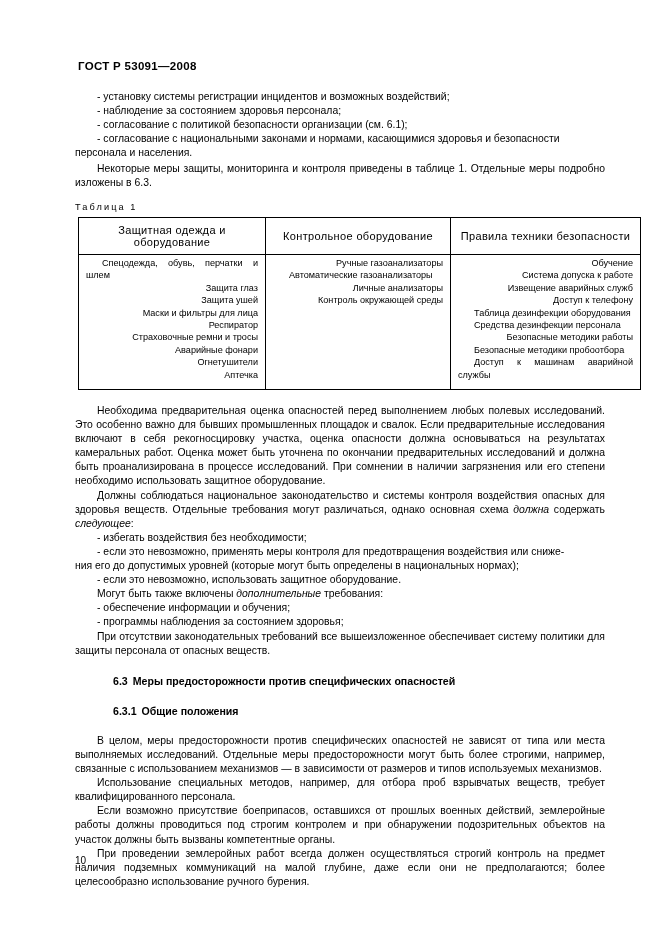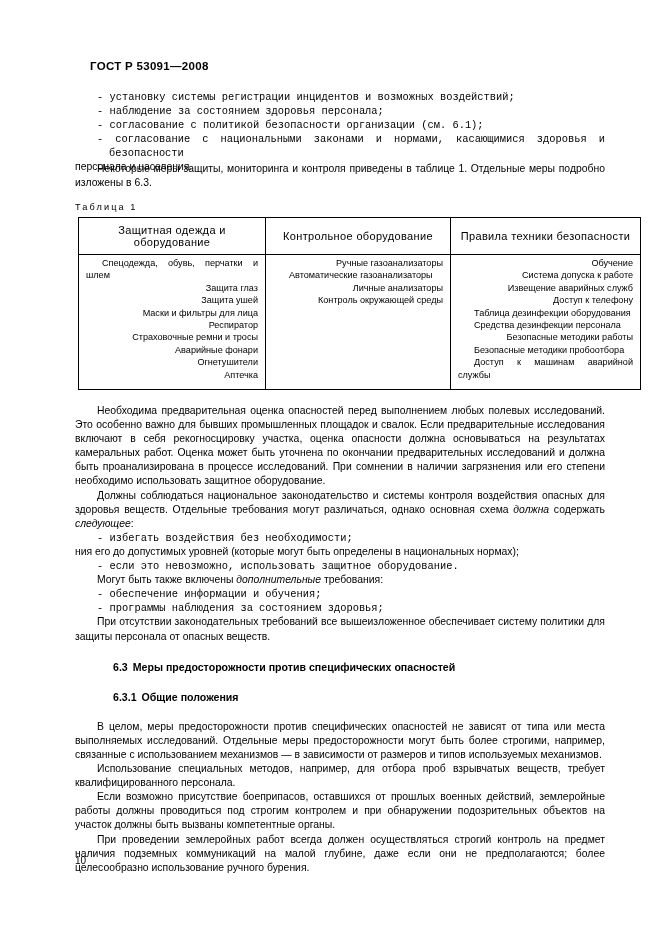--- a/index.html
+++ b/index.html
@@ -15,21 +15,21 @@
     position: relative;
     width: 661px;
     height: 936px;
     background: #ffffff;
     overflow: hidden;
   }
 
   
   .doc-header {
     position: absolute;
-    left: 90px;
+    left: 78px;
     top: 60px;
     font-size: 11.5px;
     font-weight: bold;
     letter-spacing: 0.3px;
   }
 
   
   .body-block {
     position: absolute;
     left: 75px;
@@ -42,21 +42,20 @@
   .para {
     margin: 0;
     text-indent: 22px;
     text-align: justify;
   }
   .dash {
     margin: 0;
     padding-left: 34px;
     text-indent: -12px;
     text-align: justify;
-    font-family: Liberation Mono, monospace;
   }
   .hang {
     margin: 0;
     text-indent: 0;
     text-align: justify;
   }
   .it { font-style: italic; }
   .heading {
     margin: 16px;
     font-weight: bold;
@@ -193,20 +192,21 @@
     </table>
   </div>
 
   <div class="body-block" style="top: 404px;">
 
     <p class="para">Необходима предварительная оценка опасностей перед выполнением любых полевых исследований. Это особенно важно для бывших промышленных площадок и свалок. Если предварительные исследования включают в себя рекогносцировку участка, оценка опасности должна основываться на результатах камеральных работ. Оценка может быть уточнена по окончании предварительных исследований и должна быть проанализирована в процессе исследований. При сомнении в наличии загрязнения или его степени необходимо использовать защитное оборудование.</p>
 
     <p class="para"><span>Должны соблюдаться национальное законодательство и системы контроля воздействия опасных для здоровья веществ. Отдельные требования могут различаться, однако основная схема </span><span class="it">должна</span><span> содержать </span><span class="it">следующее</span><span>:</span></p>
 
     <p class="dash">-  избегать воздействия без необходимости;</p>
+    <p class="dash">-  если это невозможно, применять меры контроля для предотвращения воздействия или сниже-</p>
     <p class="hang">ния его до допустимых уровней (которые могут быть определены в национальных нормах);</p>
     <p class="dash">-  если это невозможно, использовать защитное оборудование.</p>
 
     <p class="para"><span>Могут быть также включены </span><span class="it">дополнительные</span><span> требования:</span></p>
 
     <p class="dash">-  обеспечение информации и обучения;</p>
     <p class="dash">-  программы наблюдения за состоянием здоровья;</p>
 
     <p class="para">При отсутствии законодательных требований все вышеизложенное обеспечивает систему политики для защиты персонала от опасных веществ.</p>
 

